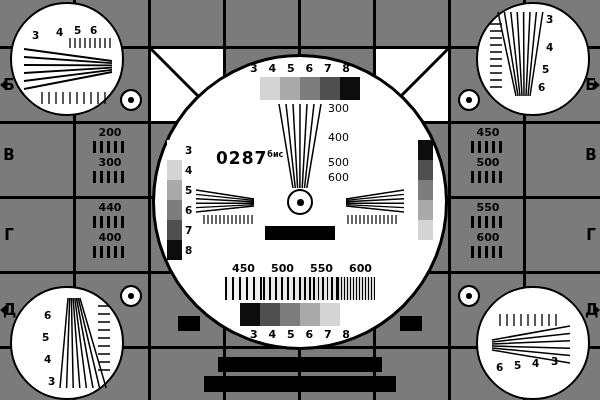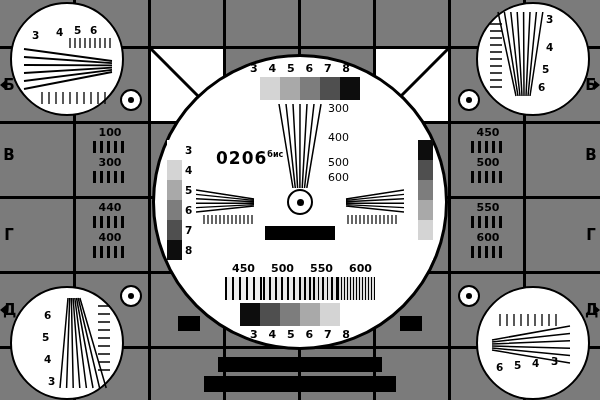--- a/index.html
+++ b/index.html
@@ -78,21 +78,21 @@
   <span class="letter" style="left:3px;top:303px">Д</span>
   <span class="letter" style="left:585px;top:78px">Б</span>
   <span class="letter" style="left:585px;top:148px">В</span>
   <span class="letter" style="left:585px;top:228px">Г</span>
   <span class="letter" style="left:585px;top:303px">Д</span>
   <span class="arrowL" style="left:0;top:80px"></span>
   <span class="arrowL" style="left:0;top:305px"></span>
   <span class="arrowR" style="left:594px;top:80px"></span>
   <span class="arrowR" style="left:594px;top:305px"></span>
 
-  <span class="defnum" style="left:90px;top:127px">100</span>
+  <span class="defnum" style="left:90px;top:127px">200</span>
   <div class="defbars" style="left:93px;top:141px"></div>
   <span class="defnum" style="left:90px;top:157px">300</span>
   <div class="defbars" style="left:93px;top:171px"></div>
   <span class="defnum" style="left:90px;top:202px">440</span>
   <div class="defbars" style="left:93px;top:216px"></div>
   <span class="defnum" style="left:90px;top:232px">400</span>
   <div class="defbars" style="left:93px;top:246px"></div>
 
   <span class="defnum" style="left:468px;top:127px">450</span>
   <div class="defbars" style="left:471px;top:141px"></div>
@@ -131,21 +131,21 @@
   </div>
 
   <svg class="abs" style="left:276px;top:104px" width="48" height="84">
     <path d="M3 0L17 84 M10 0L19.3 84 M17 0L21.6 84 M24 0L23.9 84 M31 0L26.2 84 M38 0L28.5 84 M45 0L30.8 84" stroke="#000" stroke-width="1.5" fill="none"></path>
   </svg>
   <span class="wlabel" style="left:328px;top:103px">300</span>
   <span class="wlabel" style="left:328px;top:132px">400</span>
   <span class="wlabel" style="left:328px;top:157px">500</span>
   <span class="wlabel" style="left:328px;top:172px">600</span>
 
-  <span class="title2" style="left:216px;top:150px"><span>0206</span><span class="sup">бис</span></span>
+  <span class="title2" style="left:216px;top:150px"><span>0287</span><span class="sup">бис</span></span>
 
   <div class="vsteps" style="left:167px;top:140px;width:15px;height:120px">
     <div class="ga0"></div>
       <div class="ga1"></div>
       <div class="ga2"></div>
       <div class="ga3"></div>
       <div class="ga4"></div>
       <div class="ga5"></div>
   </div>
   <div class="stripnums" style="left:185px;top:140px;height:120px">

